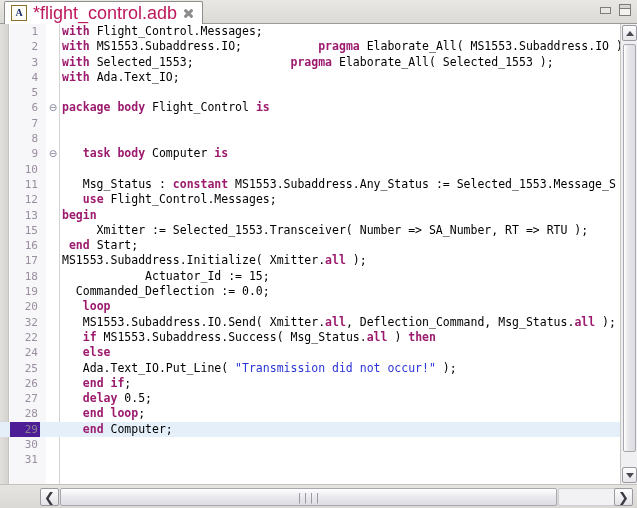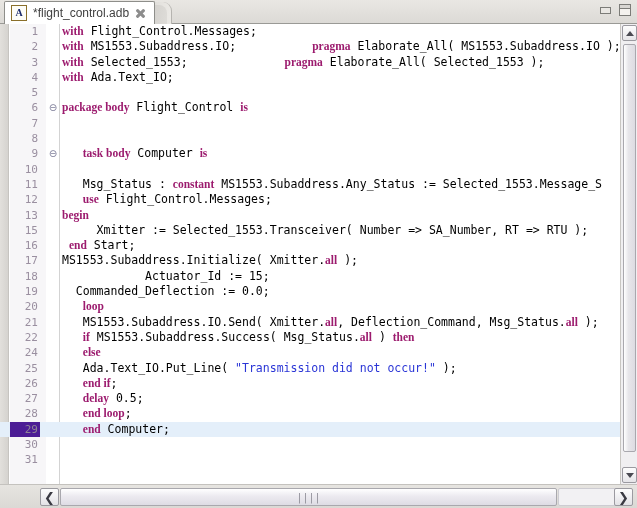--- a/index.html
+++ b/index.html
@@ -44,21 +44,21 @@
   }
   .ada-icon{
     width:14px;height:14px;flex:none;
     border:1px solid #8a6f2a;background:#fdfdf8;
     color:#1a2a6b;font-size:10px;font-weight:bold;
     display:flex;align-items:center;justify-content:center;
     font-family:"Liberation Serif",serif;
     line-height:1;
   }
   .tab-title{
-    color:#404040;font-size:12px;white-space:nowrap;
+    color:#be185d;font-size:18px;white-space:nowrap;
     font-family:"Liberation Sans",sans-serif;
   }
   .tab-close{
     width:11px;height:11px;flex:none;position:relative;cursor:pointer;
   }
   .tab-close:before,.tab-close:after{
     content:"";position:absolute;left:0;top:4px;width:11px;height:3px;
     background:#8d8d8d;border-radius:1px;
   }
   .tab-close:before{transform:rotate(45deg);}
@@ -118,21 +118,21 @@
     text-align:center;color:#7f7f9a;font-size:10px;
     font-family:"DejaVu Sans",sans-serif;
   }
   .row .txt{
     position:absolute;left:62px;top:0;
     font-family:"DejaVu Sans Mono","Liberation Mono",monospace;
     font-size:11.5px;
     color:#000000;
     white-space:pre;
   }
-  .kw{color:#9c1b6e;font-weight:bold;font-family:Liberation Serif, serif;}
+  .kw{color:#9c1b6e;font-weight:bold;}
   .str{color:#2a35d6;}
   .id{color:#000;margin-top:22px;}
 
   
   .gutter-edge{
     position:absolute;left:59px;top:0;width:1px;height:460px;background:#d3d3d3;
   }
 
   
   .vscroll{
@@ -226,21 +226,21 @@
         <div class="row"><span class="ln">10</span></div>
         <div class="row"><span class="ln">11</span><span class="txt"><span class="id">   Msg_Status : </span><span class="kw">constant</span><span class="id"> MS1553.Subaddress.Any_Status := Selected_1553.Message_S</span></span></div>
         <div class="row"><span class="ln">12</span><span class="txt"><span class="id">   </span><span class="kw">use</span><span class="id"> Flight_Control.Messages;</span></span></div>
         <div class="row"><span class="ln">13</span><span class="txt"><span class="kw">begin</span></span></div>
         <div class="row"><span class="ln">15</span><span class="txt"><span class="id">     Xmitter := Selected_1553.Transceiver( Number =&gt; SA_Number, RT =&gt; RTU );</span></span></div>
         <div class="row"><span class="ln">16</span><span class="txt"><span class="id"> </span><span class="kw">end</span><span class="id"> Start;</span></span></div>
         <div class="row"><span class="ln">17</span><span class="txt"><span class="id">MS1553.Subaddress.Initialize( Xmitter.</span><span class="kw">all</span><span class="id"> );</span></span></div>
         <div class="row"><span class="ln">18</span><span class="txt"><span class="id">            Actuator_Id := 15;</span></span></div>
         <div class="row"><span class="ln">19</span><span class="txt"><span class="id">  Commanded_Deflection := 0.0;</span></span></div>
         <div class="row"><span class="ln">20</span><span class="txt"><span class="id">   </span><span class="kw">loop</span></span></div>
-        <div class="row"><span class="ln">21</span><span class="txt"><span class="id">   MS1553.Subaddress.IO.Send( Xmitter.</span><span class="kw">all</span><span class="id">, Deflection_Command, Msg_Status.</span><span class="kw">all</span><span class="id"> );</span></span></div>
+        <div class="row"><span class="ln">32</span><span class="txt"><span class="id">   MS1553.Subaddress.IO.Send( Xmitter.</span><span class="kw">all</span><span class="id">, Deflection_Command, Msg_Status.</span><span class="kw">all</span><span class="id"> );</span></span></div>
         <div class="row"><span class="ln">22</span><span class="txt"><span class="id">   </span><span class="kw">if</span><span class="id"> MS1553.Subaddress.Success( Msg_Status.</span><span class="kw">all</span><span class="id"> ) </span><span class="kw">then</span></span></div>
         <div class="row"><span class="ln">24</span><span class="txt"><span class="id">   </span><span class="kw">else</span></span></div>
         <div class="row"><span class="ln">25</span><span class="txt"><span class="id">   Ada.Text_IO.Put_Line( </span><span class="str">"Transmission did not occur!"</span><span class="id"> );</span></span></div>
         <div class="row"><span class="ln">26</span><span class="txt"><span class="id">   </span><span class="kw">end if</span><span class="id">;</span></span></div>
         <div class="row"><span class="ln">27</span><span class="txt"><span class="id">   </span><span class="kw">delay</span><span class="id"> 0.5;</span></span></div>
         <div class="row"><span class="ln">28</span><span class="txt"><span class="id">   </span><span class="kw">end loop</span><span class="id">;</span></span></div>
         <div class="row current"><span class="ln">29</span><span class="txt"><span class="id">   </span><span class="kw">end</span><span class="id"> Computer;</span></span></div>
         <div class="row"><span class="ln">30</span><span class="txt"></span></div>
         <div class="row"><span class="ln">31</span><span class="txt"></span></div>
       </div>

